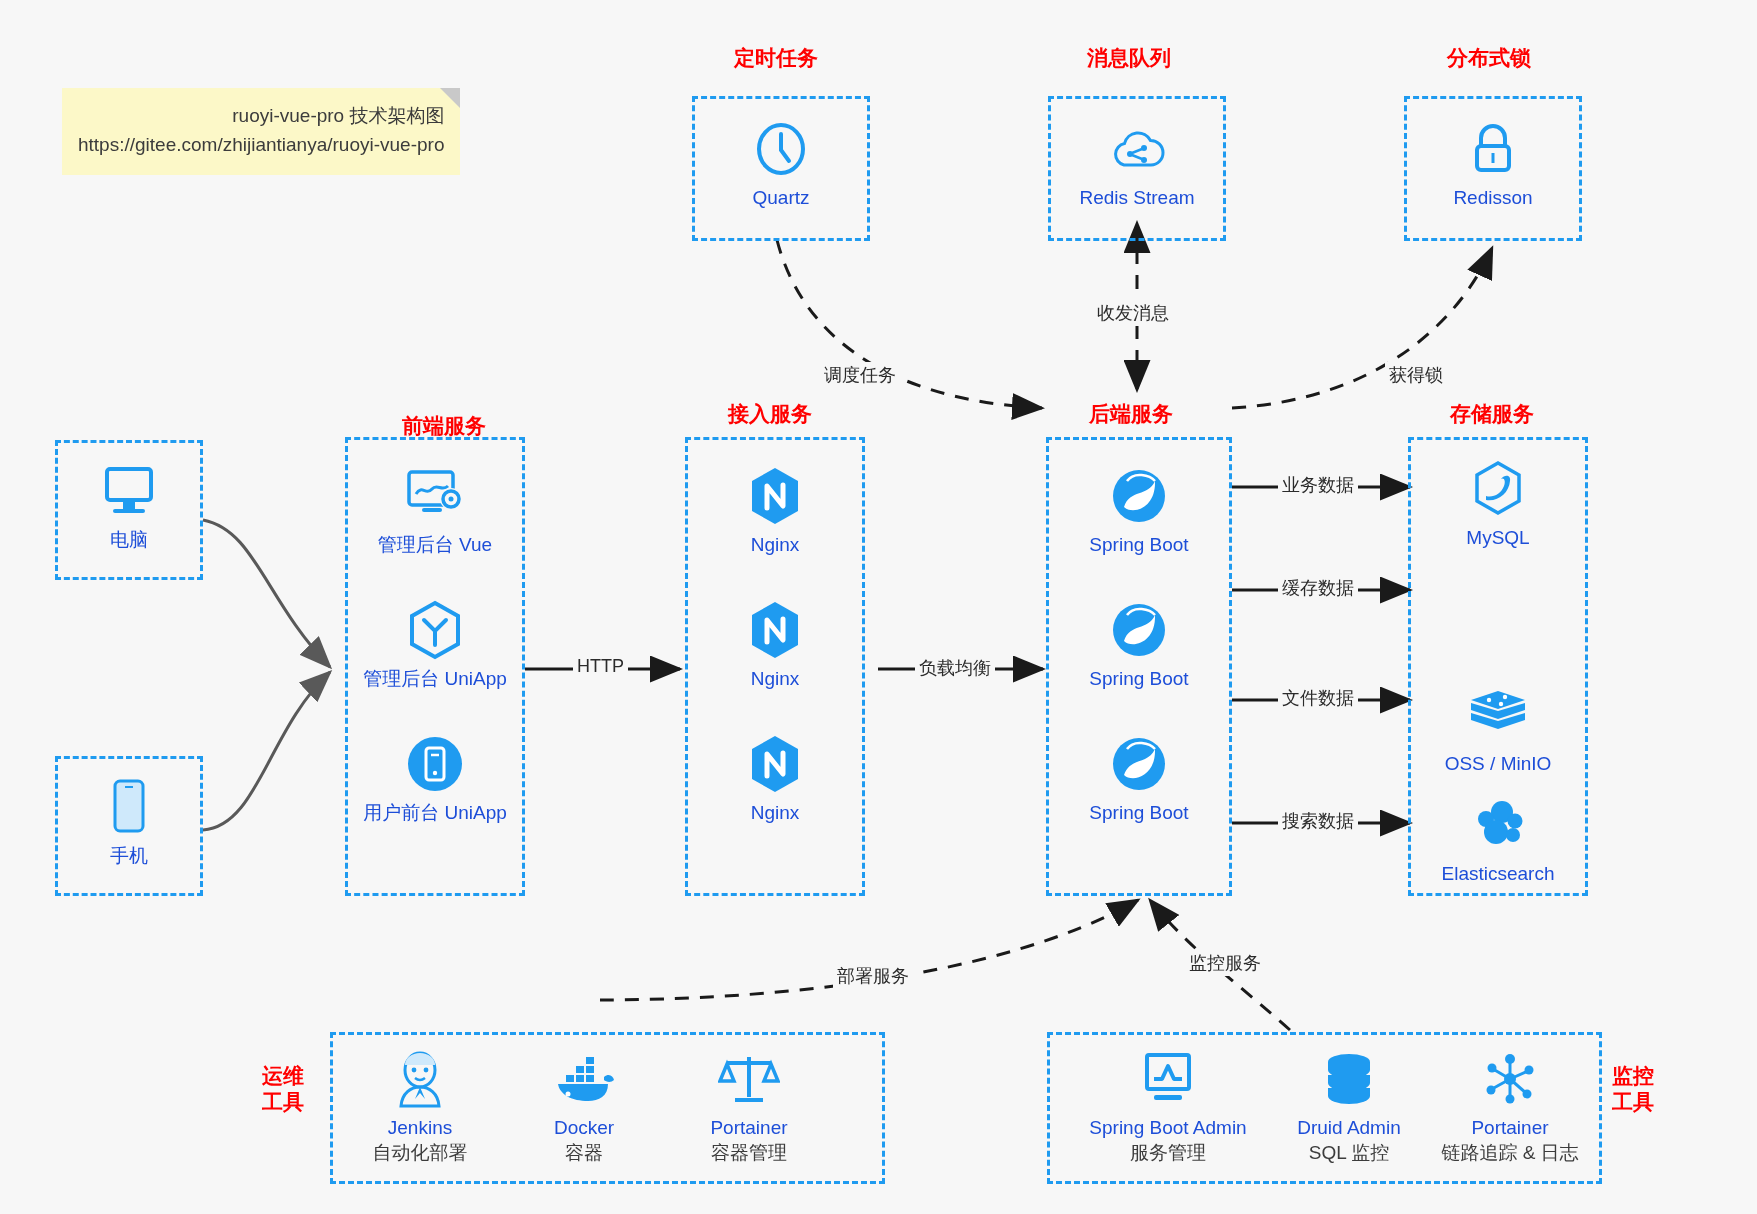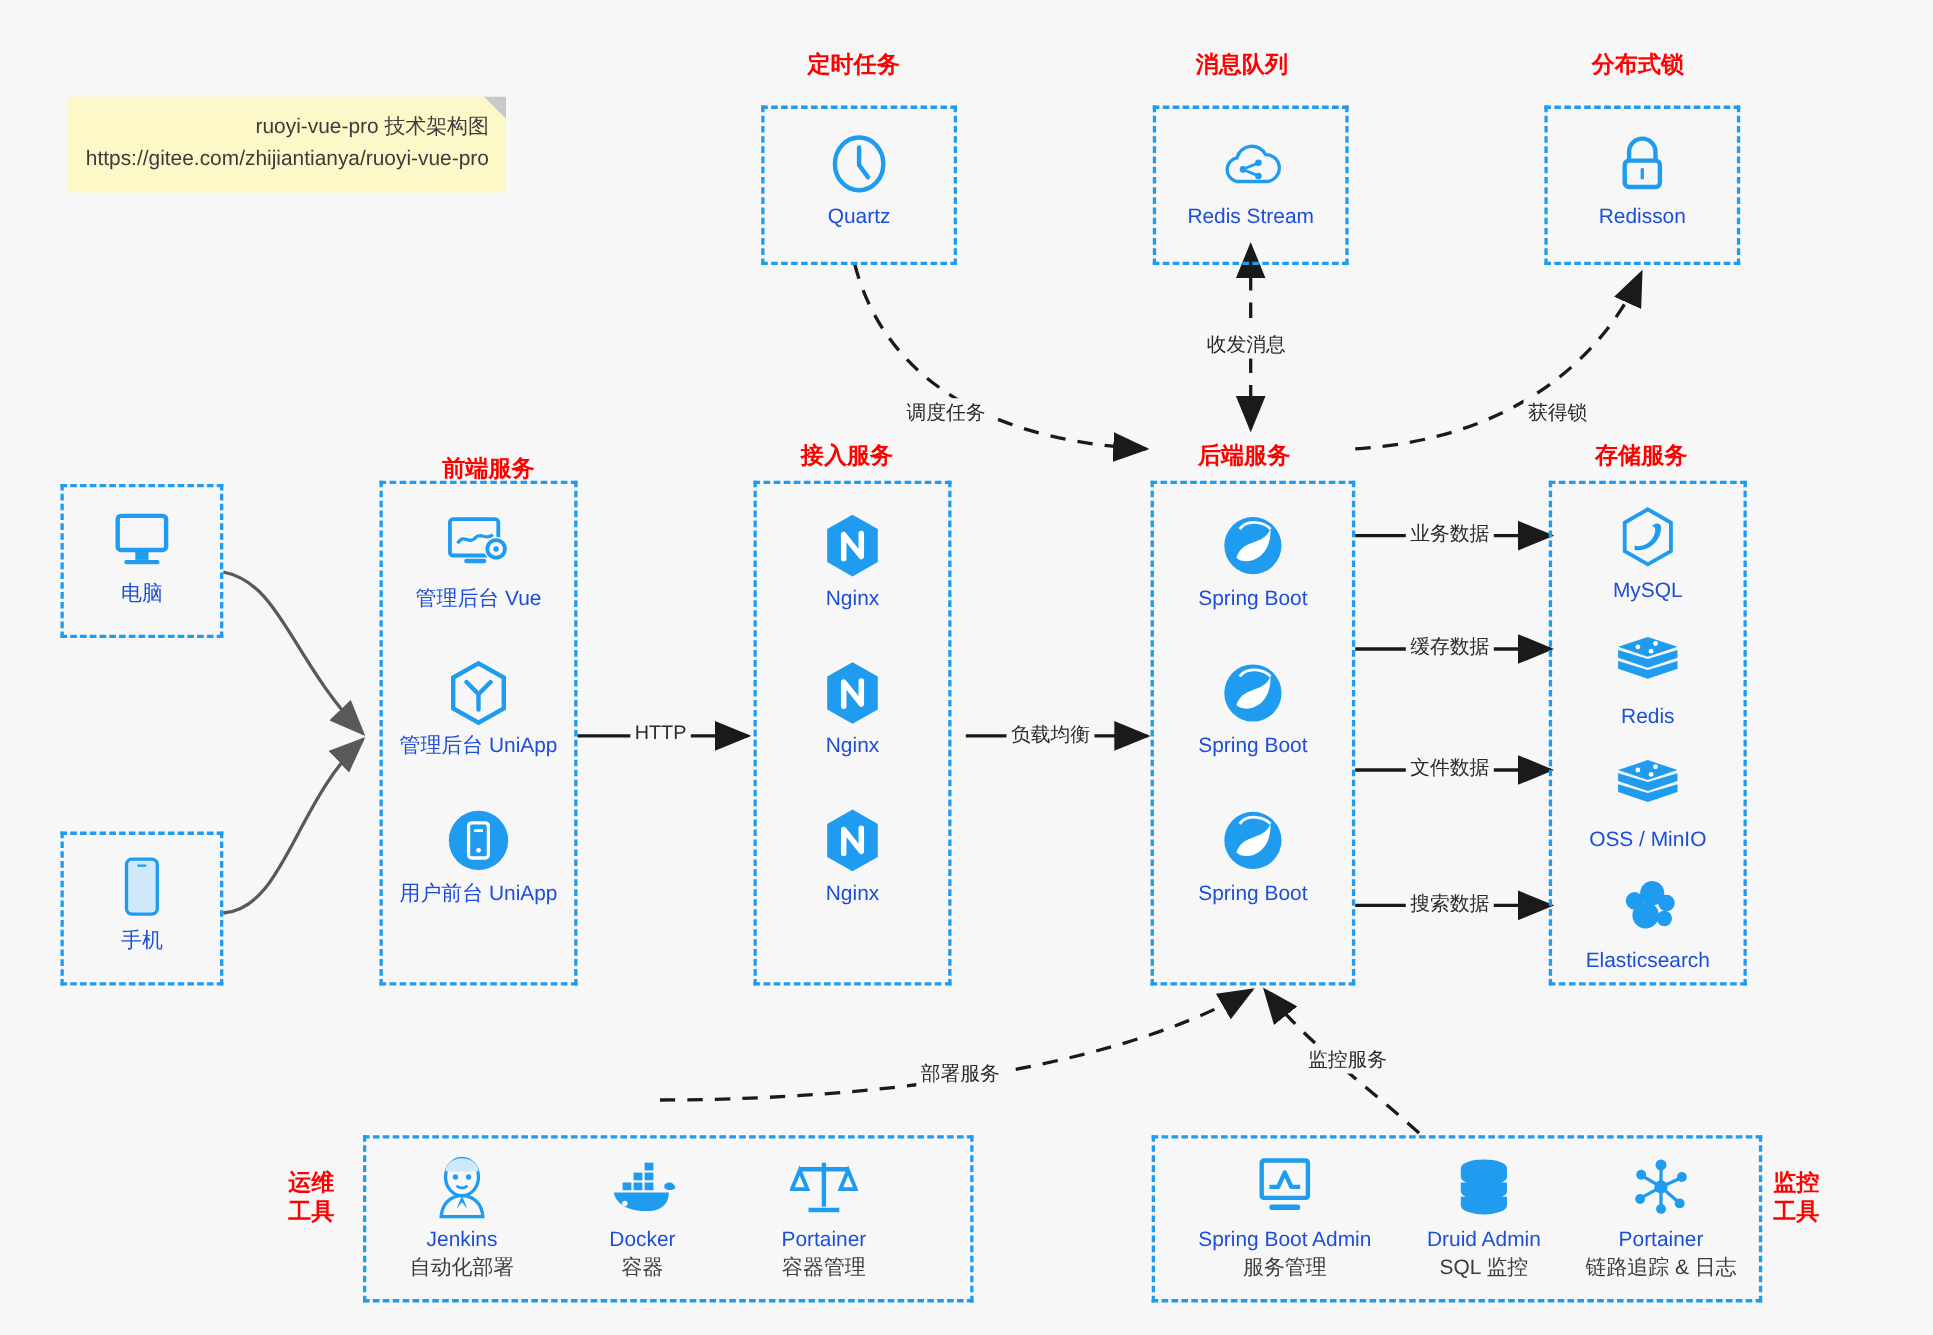--- a/index.html
+++ b/index.html
@@ -317,33 +317,20 @@
   <div class="node" style="left:1423px; top:458px;">
     <div class="icon">
       <svg width="54" height="58" viewBox="0 0 54 58">
         <path d="M27,3 L48,15 L48,41 L27,53 L6,41 L6,15 z" fill="none" stroke="#1f9bf0" stroke-width="3.5"></path>
         <path d="M15,36 C 22,38 30,34 33,26 C 35,21 33,17 30,19 C 34,14 40,15 39,21 C 38,33 27,42 15,40 z" fill="#1f9bf0"></path>
       </svg>
     </div>
     <div class="label">MySQL</div>
   </div>
 
-  <div class="node" style="left:1423px; top:572px;">
-    <div class="icon">
-      <svg width="62" height="52" viewBox="0 0 62 52">
-        <path d="M31,32 L58,24 L58,31 L31,40 L4,31 L4,24 z" fill="#1f9bf0"></path>
-        <path d="M31,22 L58,14 L58,21 L31,30 L4,21 L4,14 z" fill="#1f9bf0"></path>
-        <path d="M31,2 L58,11 L31,20 L4,11 z" fill="#1f9bf0"></path>
-        <circle cx="22" cy="11" r="2.2" fill="#ffffff"></circle>
-        <circle cx="38" cy="8" r="2.2" fill="#ffffff"></circle>
-        <circle cx="34" cy="15" r="2.2" fill="#ffffff"></circle>
-      </svg>
-    </div>
-    <div class="label">Redis</div>
-  </div>
 
   <div class="node" style="left:1423px; top:684px;">
     <div class="icon">
       <svg width="62" height="52" viewBox="0 0 62 52">
         <path d="M31,32 L58,24 L58,31 L31,40 L4,31 L4,24 z" fill="#1f9bf0"></path>
         <path d="M31,22 L58,14 L58,21 L31,30 L4,21 L4,14 z" fill="#1f9bf0"></path>
         <path d="M31,2 L58,11 L31,20 L4,11 z" fill="#1f9bf0"></path>
         <circle cx="22" cy="11" r="2.2" fill="#ffffff"></circle>
         <circle cx="38" cy="8" r="2.2" fill="#ffffff"></circle>
         <circle cx="34" cy="15" r="2.2" fill="#ffffff"></circle>

